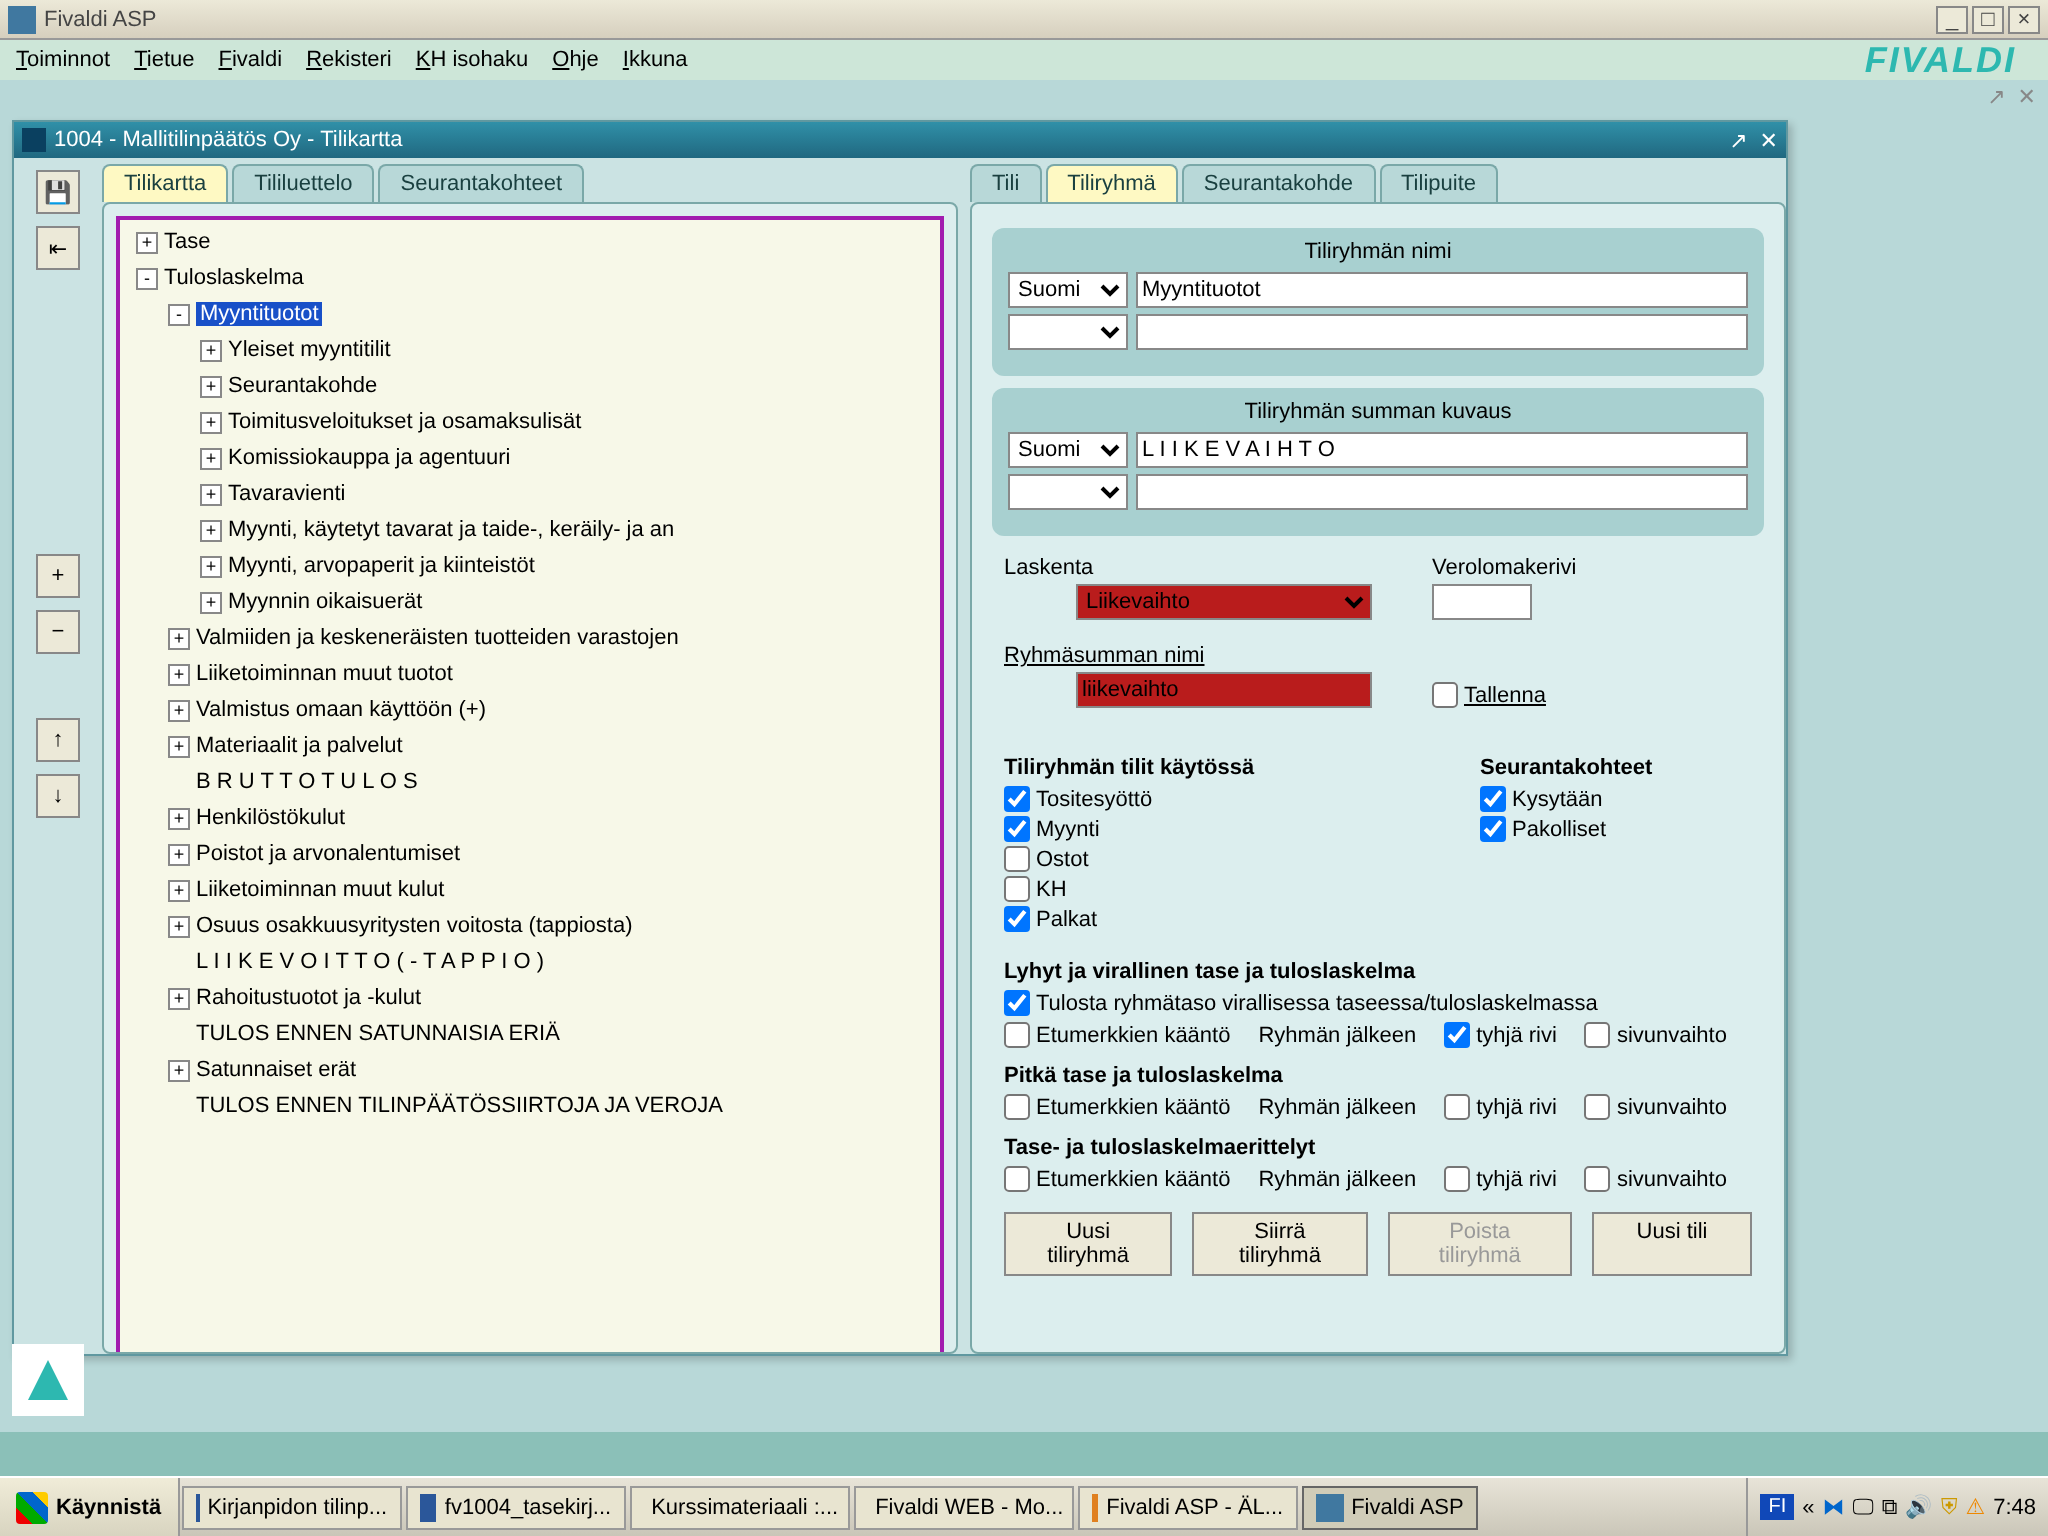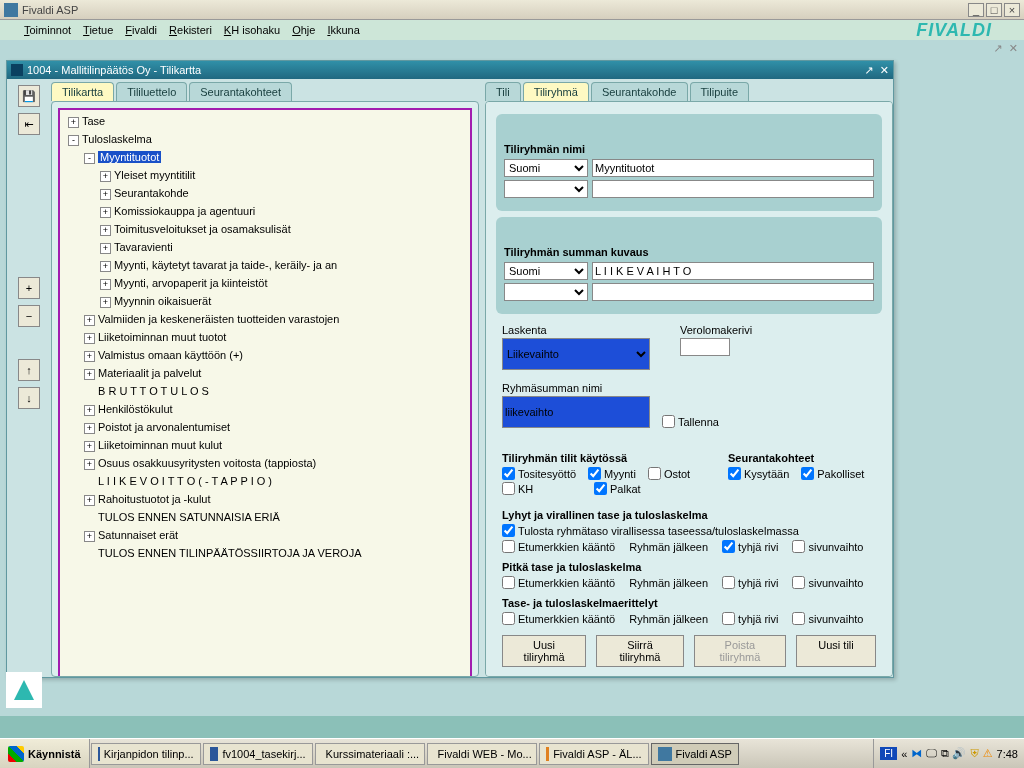--- a/index.html
+++ b/index.html
@@ -3,21 +3,21 @@
 <meta charset="utf-8">
 <style>
 * { box-sizing: border-box; font-family: Tahoma, sans-serif; font-size: 11px; }
 body { margin: 0; background: #DFE8E8; overflow: hidden; width: 1024px; height: 768px; }
 
 .window-titlebar { height: 20px; background: linear-gradient(#ECE9D8,#D6CFBE); border-bottom: 1px solid #999; display: flex; align-items: center; padding: 0 4px; color: #444; }
 .window-titlebar .icon { width: 14px; height: 14px; background: #4078A0; margin-right: 4px; display: inline-block; }
 .window-titlebar .controls { margin-left: auto; display: flex; gap: 2px; }
 .window-titlebar .controls span { width: 16px; height: 14px; border: 1px solid #888; background: #ECE9D8; text-align: center; line-height: 12px; }
 
-.menubar { height: 20px; background: #CDE6D8; display: flex; align-items: center; padding: 0 24px; gap: 12px; color: #000; }
+.menubar { height: 20px; background: #CDE6D8; display: flex; align-items: center; padding: 0 8px; gap: 12px; color: #000; }
 .menubar span { cursor: default; }
 .menubar u { text-decoration: underline; }
 .logo { margin-left: auto; font-size: 18px; font-weight: bold; color: #2DB8B0; font-style: italic; letter-spacing: 1px; margin-right: 8px; }
 
 .app-area { position: absolute; top: 40px; left: 0; right: 0; bottom: 30px; background: #B8D8D8; }
 .app-header-right-controls { position: absolute; right: 6px; top: 2px; display: flex; gap: 6px; color: #888; font-size: 14px; }
 
 .inner-window { position: absolute; left: 6px; top: 20px; width: 888px; height: 618px; background: #CBE3E3; border: 1px solid #6098A0; box-shadow: 2px 2px 4px rgba(0,0,0,0.2); }
 .inner-title { height: 18px; background: linear-gradient(#3090A8,#206880); color: #fff; display: flex; align-items: center; padding: 0 4px; font-size: 11px; }
 .inner-title .icon { width: 12px; height: 12px; background: #0A4060; margin-right: 4px; }
@@ -44,34 +44,34 @@
 .tree .leaf-dash { display: inline-block; width: 11px; margin-right: 3px; }
 .tree .selected { background: #1850C8; color: #fff; padding: 0 2px; }
 .tree .l0 { padding-left: 6px; }
 .tree .l1 { padding-left: 22px; }
 .tree .l2 { padding-left: 38px; }
 
 .search-row { display: flex; align-items: center; margin-top: 8px; gap: 8px; }
 .search-row input { flex: 1; height: 18px; border: 1px solid #888; background: #fff; }
 
 .form-section { background: #A8D0D0; border-radius: 6px; padding: 6px 8px 10px; margin: 6px 4px; }
-.form-section .hdr { text-align: left; font-weight: bold; color: #000; margin-bottom: 4px; margin-top: 23px; }
+.form-section .hdr { text-align: center; font-weight: normal; color: #000; margin-bottom: 4px; }
 .form-row { display: flex; align-items: center; gap: 4px; margin-bottom: 3px; }
 .form-row select, .form-row input[type=text] { height: 18px; border: 1px solid #888; background: #fff; font-size: 11px; }
-.form-row select { width: 84px; }
+.form-row select { width: 60px; }
 .form-row input[type=text] { flex: 1; }
 
 .form-block { padding: 4px 10px 2px; }
 .form-block label { color: #000; }
 .field-label { display: block; margin-bottom: 2px; }
-.small-input { height: 32px; border: 1px solid #888; background: #1d4ed8; width: 148px; }
+.small-input { height: 18px; border: 1px solid #888; background: #b91c1c; width: 148px; margin-left: 36px; }
 .tiny-input { height: 18px; border: 1px solid #888; background: #fff; width: 50px; }
 select.small-input { width: 148px; }
 
-.cb-group { display: flex; flex-wrap: wrap; gap: 2px 12px; }
+.cb-group { display: flex; flex-wrap: wrap; gap: 2px 12px; flex-direction: column; }
 .cb { display: flex; align-items: center; gap: 3px; }
 .cb input { margin: 0; }
 
 .section-title { font-weight: bold; margin: 8px 0 3px; }
 
 .btn-row { display: flex; gap: 10px; padding: 8px 10px; }
 .btn { border: 1px solid #888; background: #ECE9D8; padding: 3px 10px; min-width: 80px; text-align: center; }
 .btn.disabled { color: #999; }
 
 .bottom-bar { position: absolute; left: 0; right: 0; bottom: 0; height: 22px; background: #8BC0B8; }
@@ -146,22 +146,22 @@
           <div class="tab">Seurantakohteet</div>
         </div>
         <div class="pane">
           <div class="tree-wrap">
             <div class="tree" id="tree">
                 <div class="node l0"><span class="expander">+</span><span>Tase</span></div>
                 <div class="node l0"><span class="expander">-</span><span>Tuloslaskelma</span></div>
                 <div class="node l1"><span class="expander">-</span><span class="selected">Myyntituotot</span></div>
                 <div class="node l2"><span class="expander">+</span><span>Yleiset myyntitilit</span></div>
                 <div class="node l2"><span class="expander">+</span><span>Seurantakohde</span></div>
+                <div class="node l2"><span class="expander">+</span><span>Toimitusveloitukset ja osamaksulisät</span></div>
                 <div class="node l2"><span class="expander">+</span><span>Komissiokauppa ja agentuuri</span></div>
-                <div class="node l2"><span class="expander">+</span><span>Toimitusveloitukset ja osamaksulisät</span></div>
                 <div class="node l2"><span class="expander">+</span><span>Tavaravienti</span></div>
                 <div class="node l2"><span class="expander">+</span><span>Myynti, käytetyt tavarat ja taide-, keräily- ja an</span></div>
                 <div class="node l2"><span class="expander">+</span><span>Myynti, arvopaperit ja kiinteistöt</span></div>
                 <div class="node l2"><span class="expander">+</span><span>Myynnin oikaisuerät</span></div>
                 <div class="node l1"><span class="expander">+</span><span>Valmiiden ja keskeneräisten tuotteiden varastojen</span></div>
                 <div class="node l1"><span class="expander">+</span><span>Liiketoiminnan muut tuotot</span></div>
                 <div class="node l1"><span class="expander">+</span><span>Valmistus omaan käyttöön (+)</span></div>
                 <div class="node l1"><span class="expander">+</span><span>Materiaalit ja palvelut</span></div>
                 <div class="node l1"><span class="leaf-dash"></span><span>B R U T T O T U L O S</span></div>
                 <div class="node l1"><span class="expander">+</span><span>Henkilöstökulut</span></div>
@@ -215,32 +215,32 @@
             <div>
               <label class="field-label">Laskenta</label>
               <select class="small-input"><option>Liikevaihto</option></select>
             </div>
             <div>
               <label class="field-label">Verolomakerivi</label>
               <input class="tiny-input" type="text" style="">
             </div>
           </div>
 
-          <div class="form-block" style="display:flex; gap:12px; align-items:flex-end; margin-top:6px;">
+          <div class="form-block" style="display:flex; gap:30px; align-items:flex-end; margin-top:6px;text-decoration:underline;">
             <div>
               <label class="field-label">Ryhmäsumman nimi</label>
               <input class="small-input" type="text" value="liikevaihto" style="">
             </div>
             <div class="cb">
               <input type="checkbox" style="">
               <label>Tallenna</label>
             </div>
           </div>
 
-          <div class="form-block" style="display:flex; gap:16px; margin-top:10px;">
+          <div class="form-block" style="display:flex; gap:28px; margin-top:10px;">
             <div style="width:210px;">
               <div class="section-title">Tiliryhmän tilit käytössä</div>
               <div class="cb-group">
                 <div class="cb">
                     <input type="checkbox" checked="" style="">
                     <label>Tositesyöttö</label>
                   </div>
                 <div class="cb">
                     <input type="checkbox" checked="" style="">
                     <label>Myynti</label>

